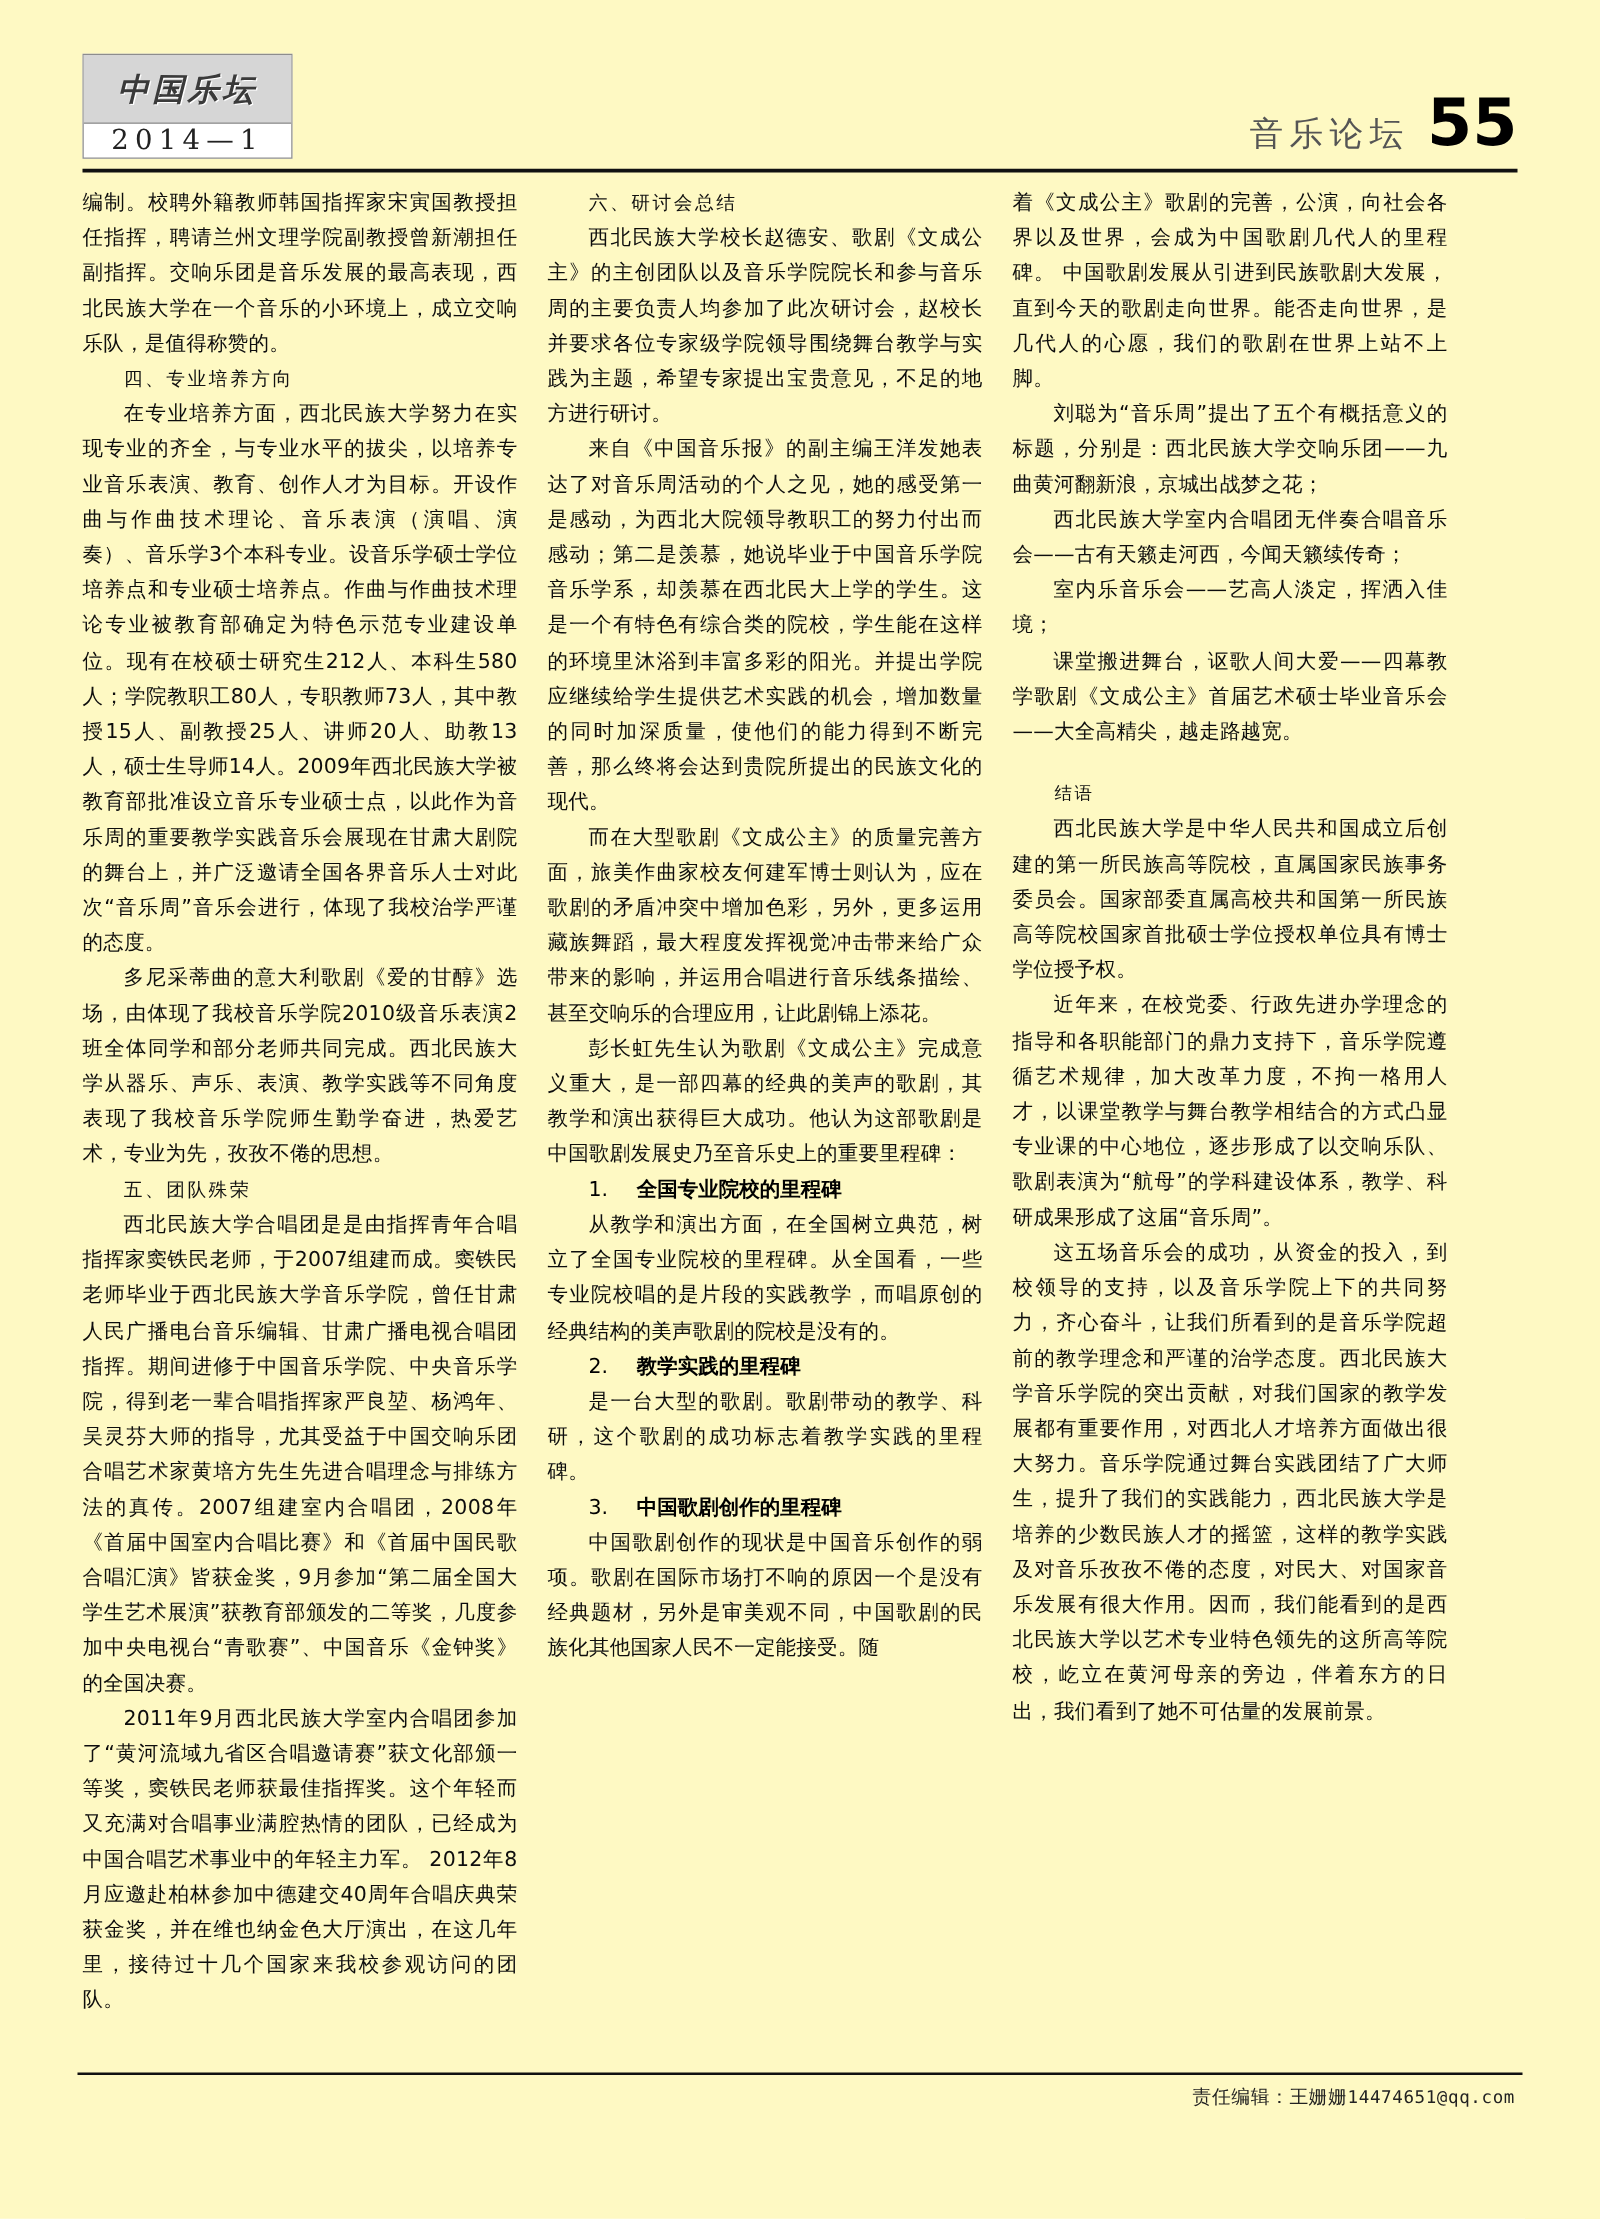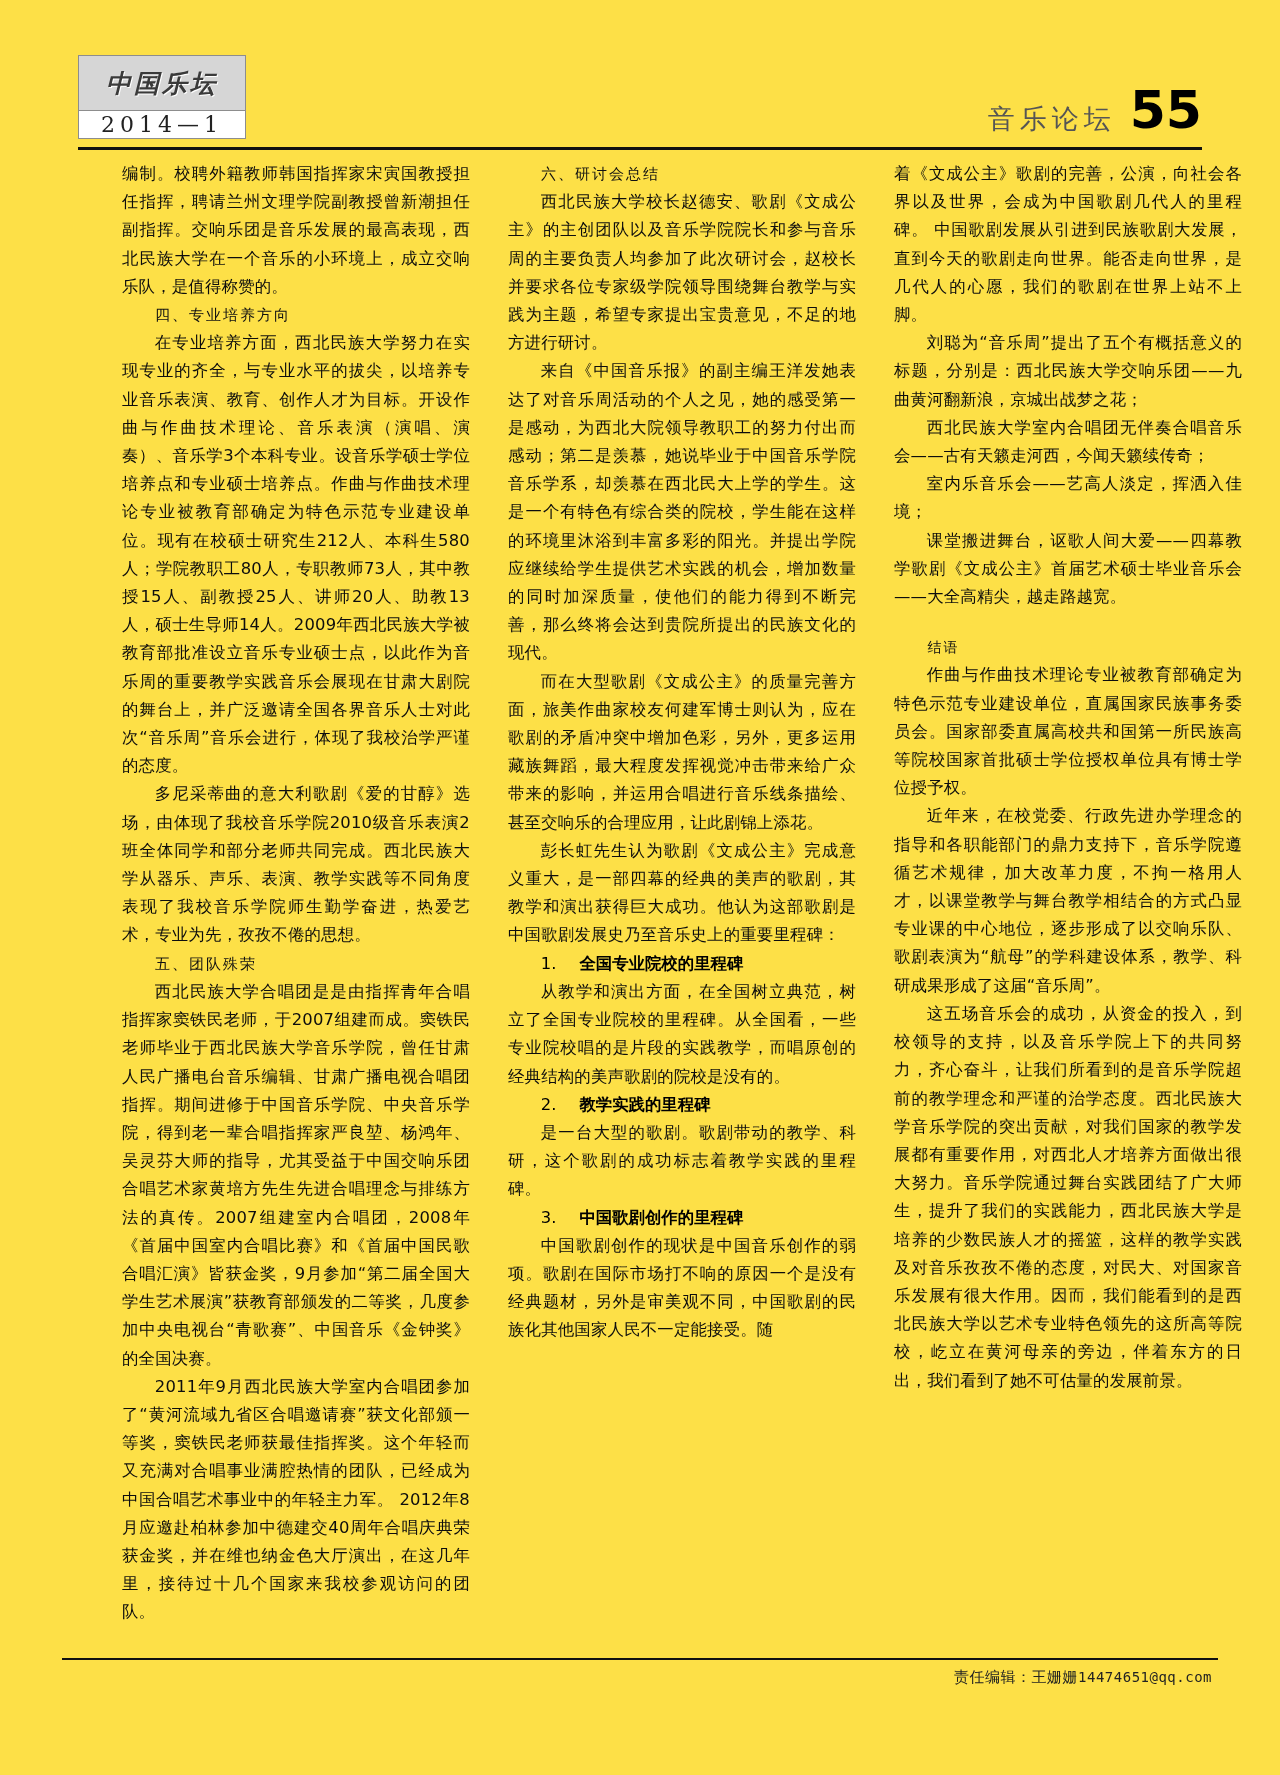--- a/index.html
+++ b/index.html
@@ -15,22 +15,22 @@
     color: #111111;
     position: relative;
     overflow: hidden;
   }
 
   .page {
     position: relative;
     width: 1280px;
     height: 1775px;
     box-sizing: border-box;
-    padding: 16px;
-    background: #fde047;
+    padding: 4px;
+    background: #fef9c3;
   }
 
   
   .masthead {
     position: relative;
     height: 95px;
     padding: 28px 62px 0 62px;
     display: flex;
     align-items: flex-end;
     justify-content: space-between;
@@ -90,24 +90,23 @@
 
   .rule-top {
     margin: 8px 62px 0 62px;
     height: 3px;
     background: #111;
   }
 
   
   .columns {
     display: flex;
-    gap: 38px;
+    gap: 24px;
     padding: 10px 62px 0 62px;
     box-sizing: border-box;
-    margin-left: 44px;
   }
   .col {
     width: 348px;
     flex: 0 0 348px;
   }
 
   p.body {
     margin: 0;
     font-family: "DejaVu Sans", "Liberation Sans", sans-serif;
     font-size: 16.4px;
@@ -222,21 +221,21 @@
         <p class="body">中国歌剧创作的现状是中国音乐创作的弱项。歌剧在国际市场打不响的原因一个是没有经典题材，另外是审美观不同，中国歌剧的民族化其他国家人民不一定能接受。随</p>
       </div>
     <div class="col" id="col-2">
         <p class="body noindent">着《文成公主》歌剧的完善，公演，向社会各界以及世界，会成为中国歌剧几代人的里程碑。 中国歌剧发展从引进到民族歌剧大发展，直到今天的歌剧走向世界。能否走向世界，是几代人的心愿，我们的歌剧在世界上站不上脚。</p>
         <p class="body">刘聪为“音乐周”提出了五个有概括意义的标题，分别是：西北民族大学交响乐团——九曲黄河翻新浪，京城出战梦之花；</p>
         <p class="body">西北民族大学室内合唱团无伴奏合唱音乐会——古有天籁走河西，今闻天籁续传奇；</p>
         <p class="body">室内乐音乐会——艺高人淡定，挥洒入佳境；</p>
         <p class="body">课堂搬进舞台，讴歌人间大爱——四幕教学歌剧《文成公主》首届艺术硕士毕业音乐会——大全高精尖，越走路越宽。</p>
         <div class="gap"></div>
         <h3 class="closing-head">结语</h3>
-        <p class="body">作曲与作曲技术理论专业被教育部确定为特色示范专业建设单位，直属国家民族事务委员会。国家部委直属高校共和国第一所民族高等院校国家首批硕士学位授权单位具有博士学位授予权。</p>
+        <p class="body">西北民族大学是中华人民共和国成立后创建的第一所民族高等院校，直属国家民族事务委员会。国家部委直属高校共和国第一所民族高等院校国家首批硕士学位授权单位具有博士学位授予权。</p>
         <p class="body">近年来，在校党委、行政先进办学理念的指导和各职能部门的鼎力支持下，音乐学院遵循艺术规律，加大改革力度，不拘一格用人才，以课堂教学与舞台教学相结合的方式凸显专业课的中心地位，逐步形成了以交响乐队、歌剧表演为“航母”的学科建设体系，教学、科研成果形成了这届“音乐周”。</p>
         <p class="body">这五场音乐会的成功，从资金的投入，到校领导的支持，以及音乐学院上下的共同努力，齐心奋斗，让我们所看到的是音乐学院超前的教学理念和严谨的治学态度。西北民族大学音乐学院的突出贡献，对我们国家的教学发展都有重要作用，对西北人才培养方面做出很大努力。音乐学院通过舞台实践团结了广大师生，提升了我们的实践能力，西北民族大学是培养的少数民族人才的摇篮，这样的教学实践及对音乐孜孜不倦的态度，对民大、对国家音乐发展有很大作用。因而，我们能看到的是西北民族大学以艺术专业特色领先的这所高等院校，屹立在黄河母亲的旁边，伴着东方的日出，我们看到了她不可估量的发展前景。</p>
       </div>
   </div>
 
   <div class="footer">
     <div class="rule-bottom"></div>
     <div class="footer-line">
       <span>责任编辑：王姗姗</span><span class="email">14474651@qq.com</span>
     </div>

